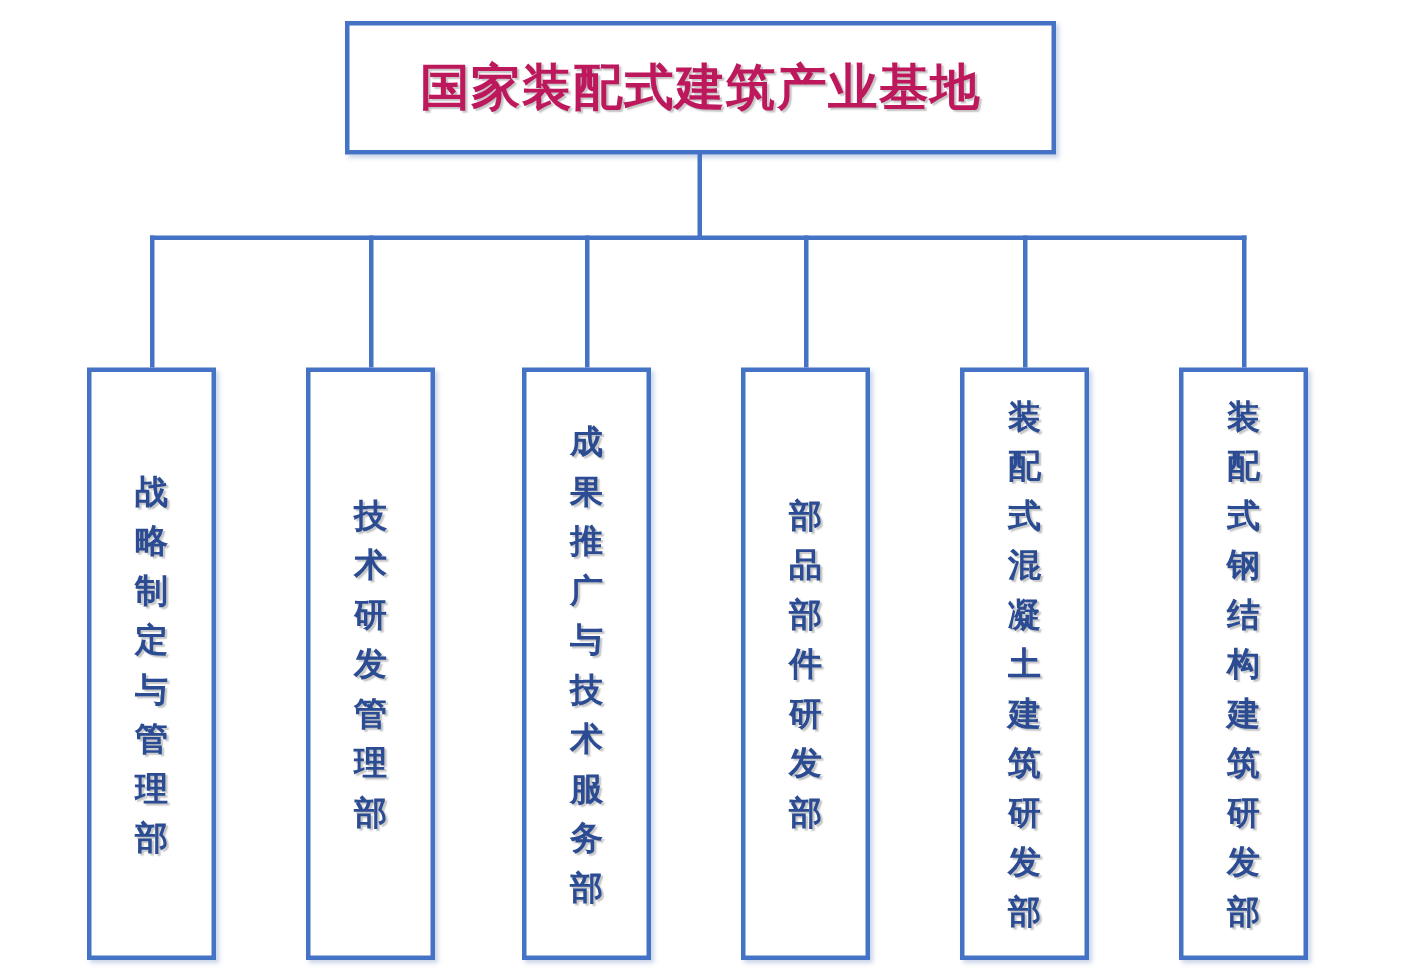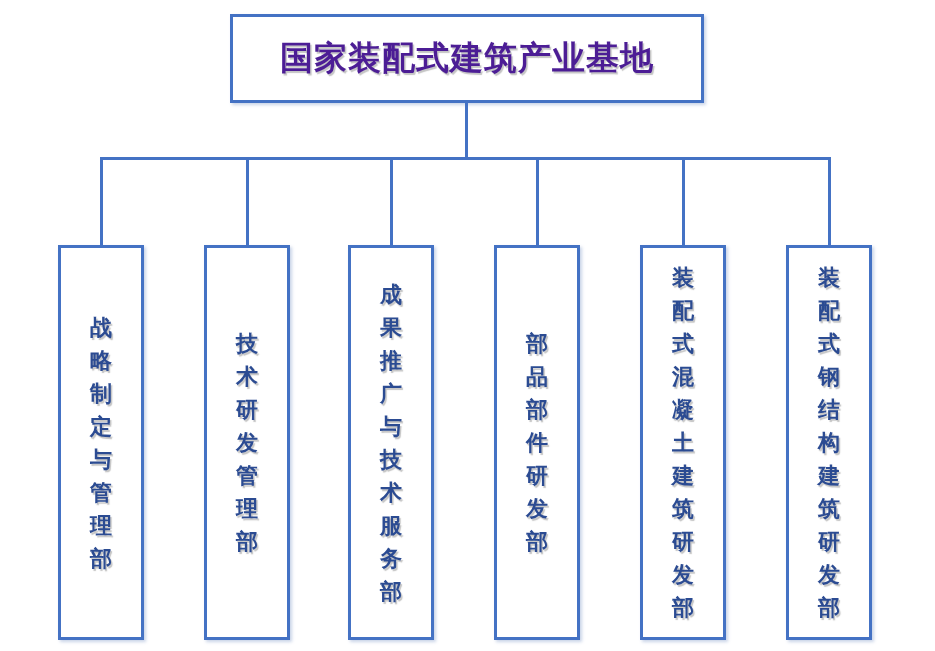--- a/index.html
+++ b/index.html
@@ -27,21 +27,21 @@
     background: #ffffff;
     box-shadow: 2px 2px 3px rgba(137,160,204,0.45);
     display: flex;
     align-items: center;
     justify-content: center;
   }
   .top-box span {
     font-size: 33px;
     font-weight: bold;
     letter-spacing: 1px;
-    color: #4c1d95;
+    color: #be185d;
     text-shadow: 1.5px 1.5px 1px rgba(125,125,125,0.45);
     white-space: nowrap;
   }
   
   .line {
     position: absolute;
     background: #4472C4;
   }
   .stem   { left: 465px; top: 100px; width: 3px;  height: 58px; }
   .hline  { left: 100px; top: 157px; width: 731px; height: 3px; }

